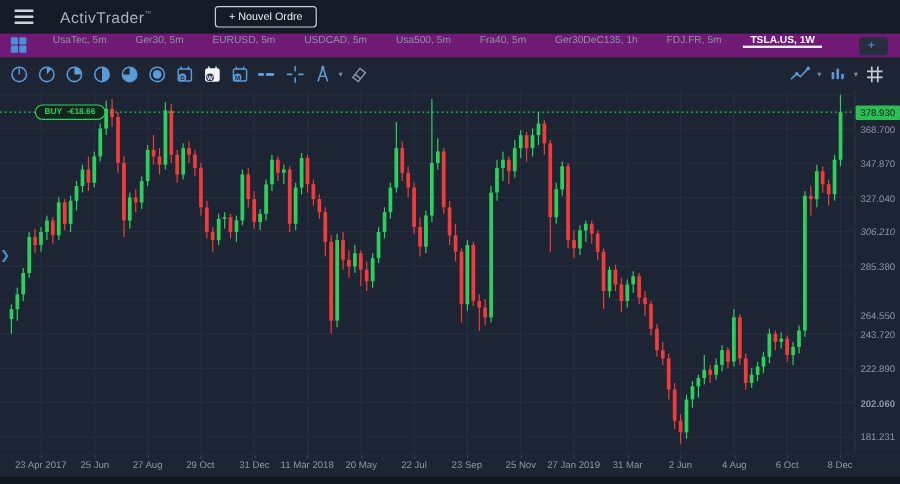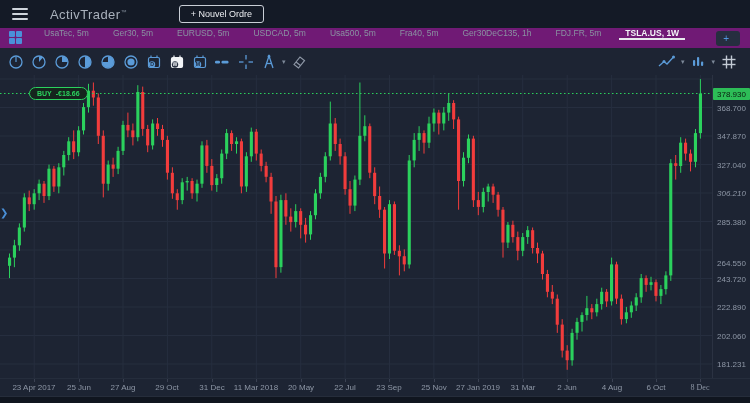--- a/index.html
+++ b/index.html
@@ -546,21 +546,21 @@
       <div class="price-axis" id="priceAxis">
           <div class="pa-label" style="top: 0px; margin-top: 14px;">389.529</div>
           <div class="pa-label" style="top: 29px;">368.700</div>
           <div class="pa-label" style="top: 57px;">347.870</div>
           <div class="pa-label" style="top: 86px;">327.040</div>
           <div class="pa-label" style="top: 114px; font-style: italic;">306.210</div>
           <div class="pa-label" style="top: 143px;">285.380</div>
           <div class="pa-label" style="top: 184px;">264.550</div>
           <div class="pa-label" style="top: 200px;">243.720</div>
           <div class="pa-label" style="top: 228px;">222.890</div>
-          <div class="pa-label" style="top: 257px;">202.060</div>
+          <div class="pa-label" style="top: 257px; font-weight: bold;">202.060</div>
           <div class="pa-label" style="top: 285px;">181.231</div>
           <div class="price-badge" style="top: 13px;">378.930</div>
         </div>
       <div class="buy-pill" style="top: 12px;">
         <span>BUY</span>
         <span>-€18.66</span>
       </div>
       <div class="edge-chevron">❯</div>
     </div>
 
@@ -589,19 +589,19 @@
         <div class="ta-label" style="left: 438px;">27 Jan 2019</div>
         <div class="ta-tick" style="left: 523px;"></div>
         <div class="ta-label" style="left: 483px;">31 Mar</div>
         <div class="ta-tick" style="left: 567px;"></div>
         <div class="ta-label" style="left: 527px;">2 Jun</div>
         <div class="ta-tick" style="left: 612px;"></div>
         <div class="ta-label" style="left: 572px;">4 Aug</div>
         <div class="ta-tick" style="left: 656px;"></div>
         <div class="ta-label" style="left: 616px;">6 Oct</div>
         <div class="ta-tick" style="left: 700px;"></div>
-        <div class="ta-label" style="left: 660px; font-family: Liberation Serif, serif;">8 Dec</div>
+        <div class="ta-label" style="left: 660px;">8 Dec</div>
       </div>
 
     <div class="bottom-strip"></div>
   </div>
 
 </div>
 
 </body></html>

